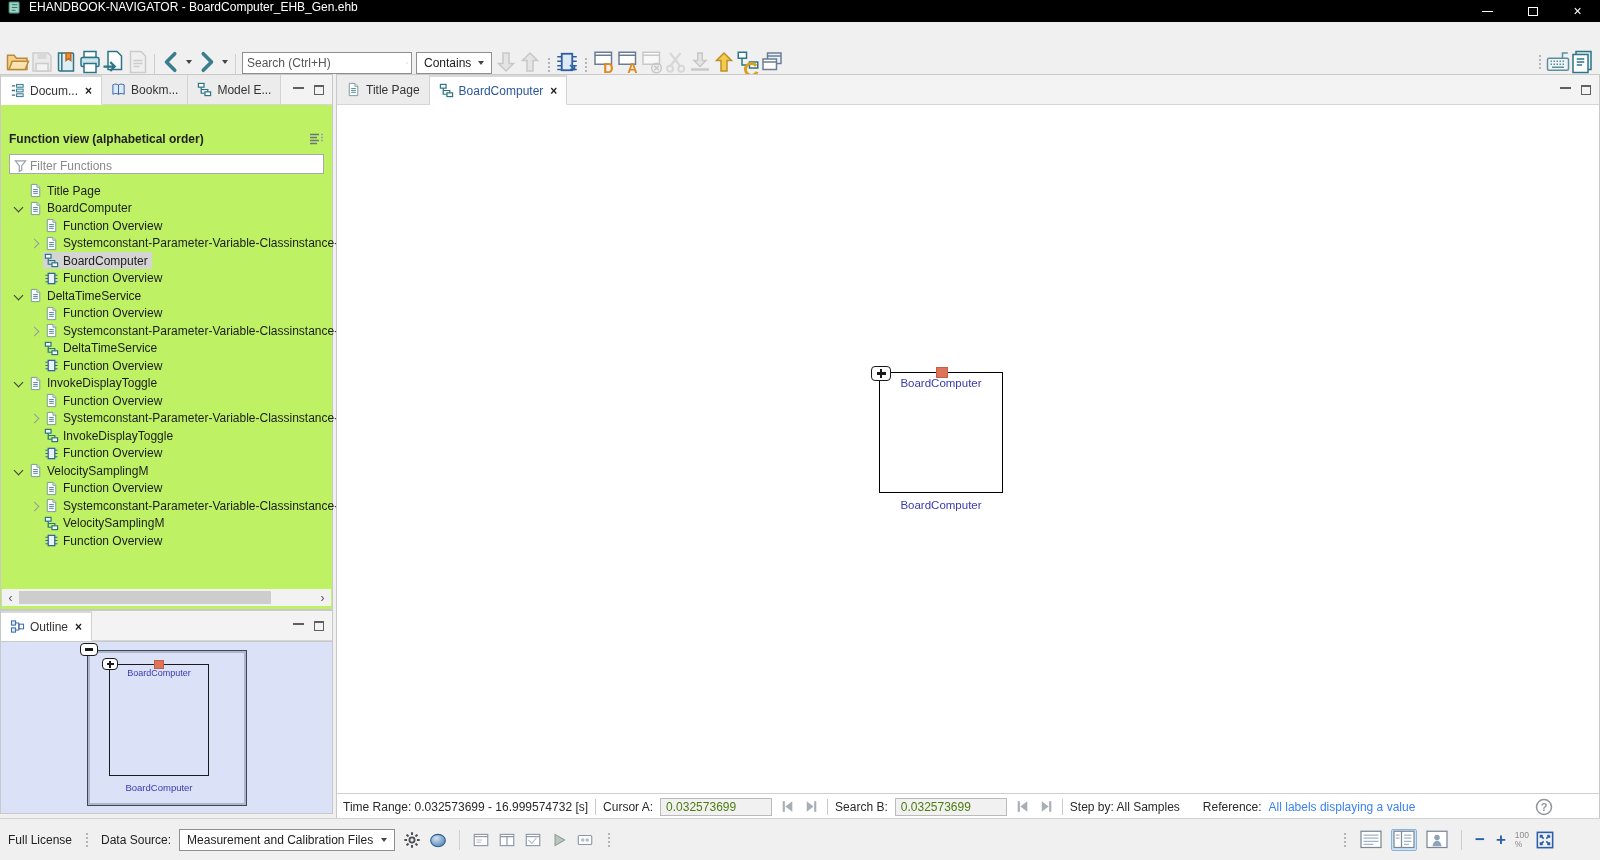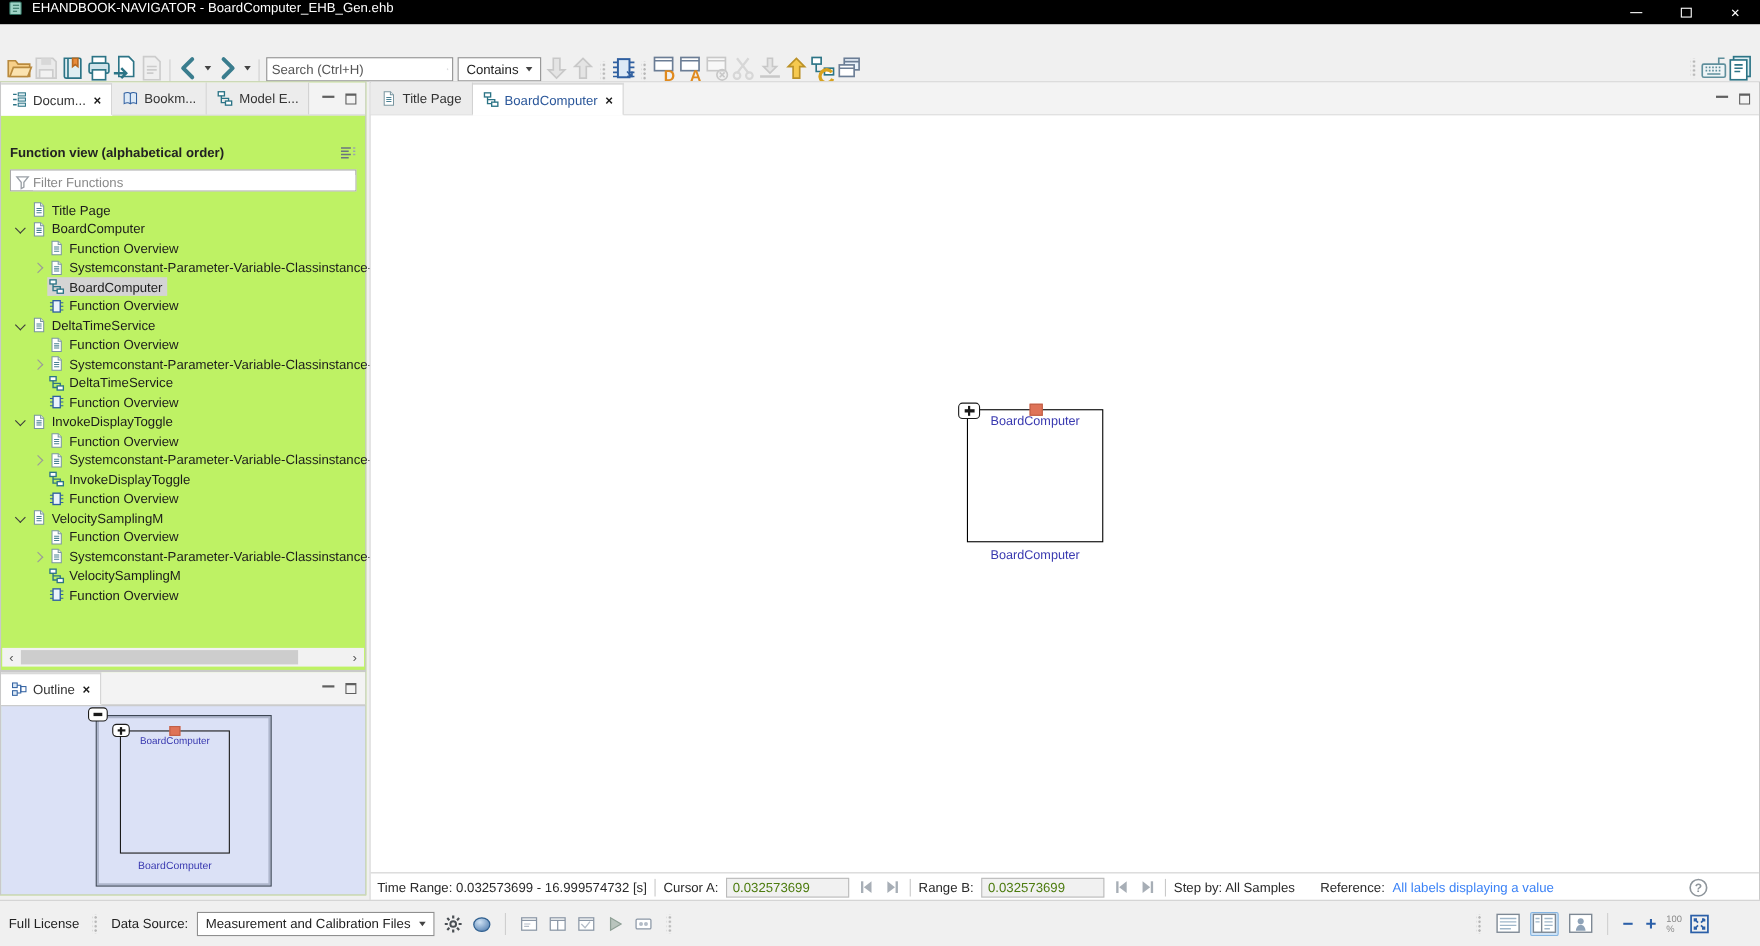--- a/index.html
+++ b/index.html
@@ -735,21 +735,21 @@
             <rect x="3.5" y="3" width="2" height="10" fill="#a7aeb6"></rect>
           </svg>
         </span>
       <span class="stepbtn">
           <svg viewBox="0 0 16 16" style="width: 100%; height: 100%; display: block;">
             <path d="M3.5 3v10L10 8z" fill="#a7aeb6"></path>
             <rect x="10.5" y="3" width="2" height="10" fill="#a7aeb6"></rect>
           </svg>
         </span>
       <span class="vsep"></span>
-      <span>Range B:</span>
+      <span>Search B:</span>
       <input class="cfield" disabled="" value="0.032573699" style="">
       <span class="stepbtn">
           <svg viewBox="0 0 16 16" style="width: 100%; height: 100%; display: block;">
             <path d="M12.5 3v10L6 8z" fill="#a7aeb6"></path>
             <rect x="3.5" y="3" width="2" height="10" fill="#a7aeb6"></rect>
           </svg>
         </span>
       <span class="stepbtn">
           <svg viewBox="0 0 16 16" style="width: 100%; height: 100%; display: block;">
             <path d="M3.5 3v10L10 8z" fill="#a7aeb6"></path>

